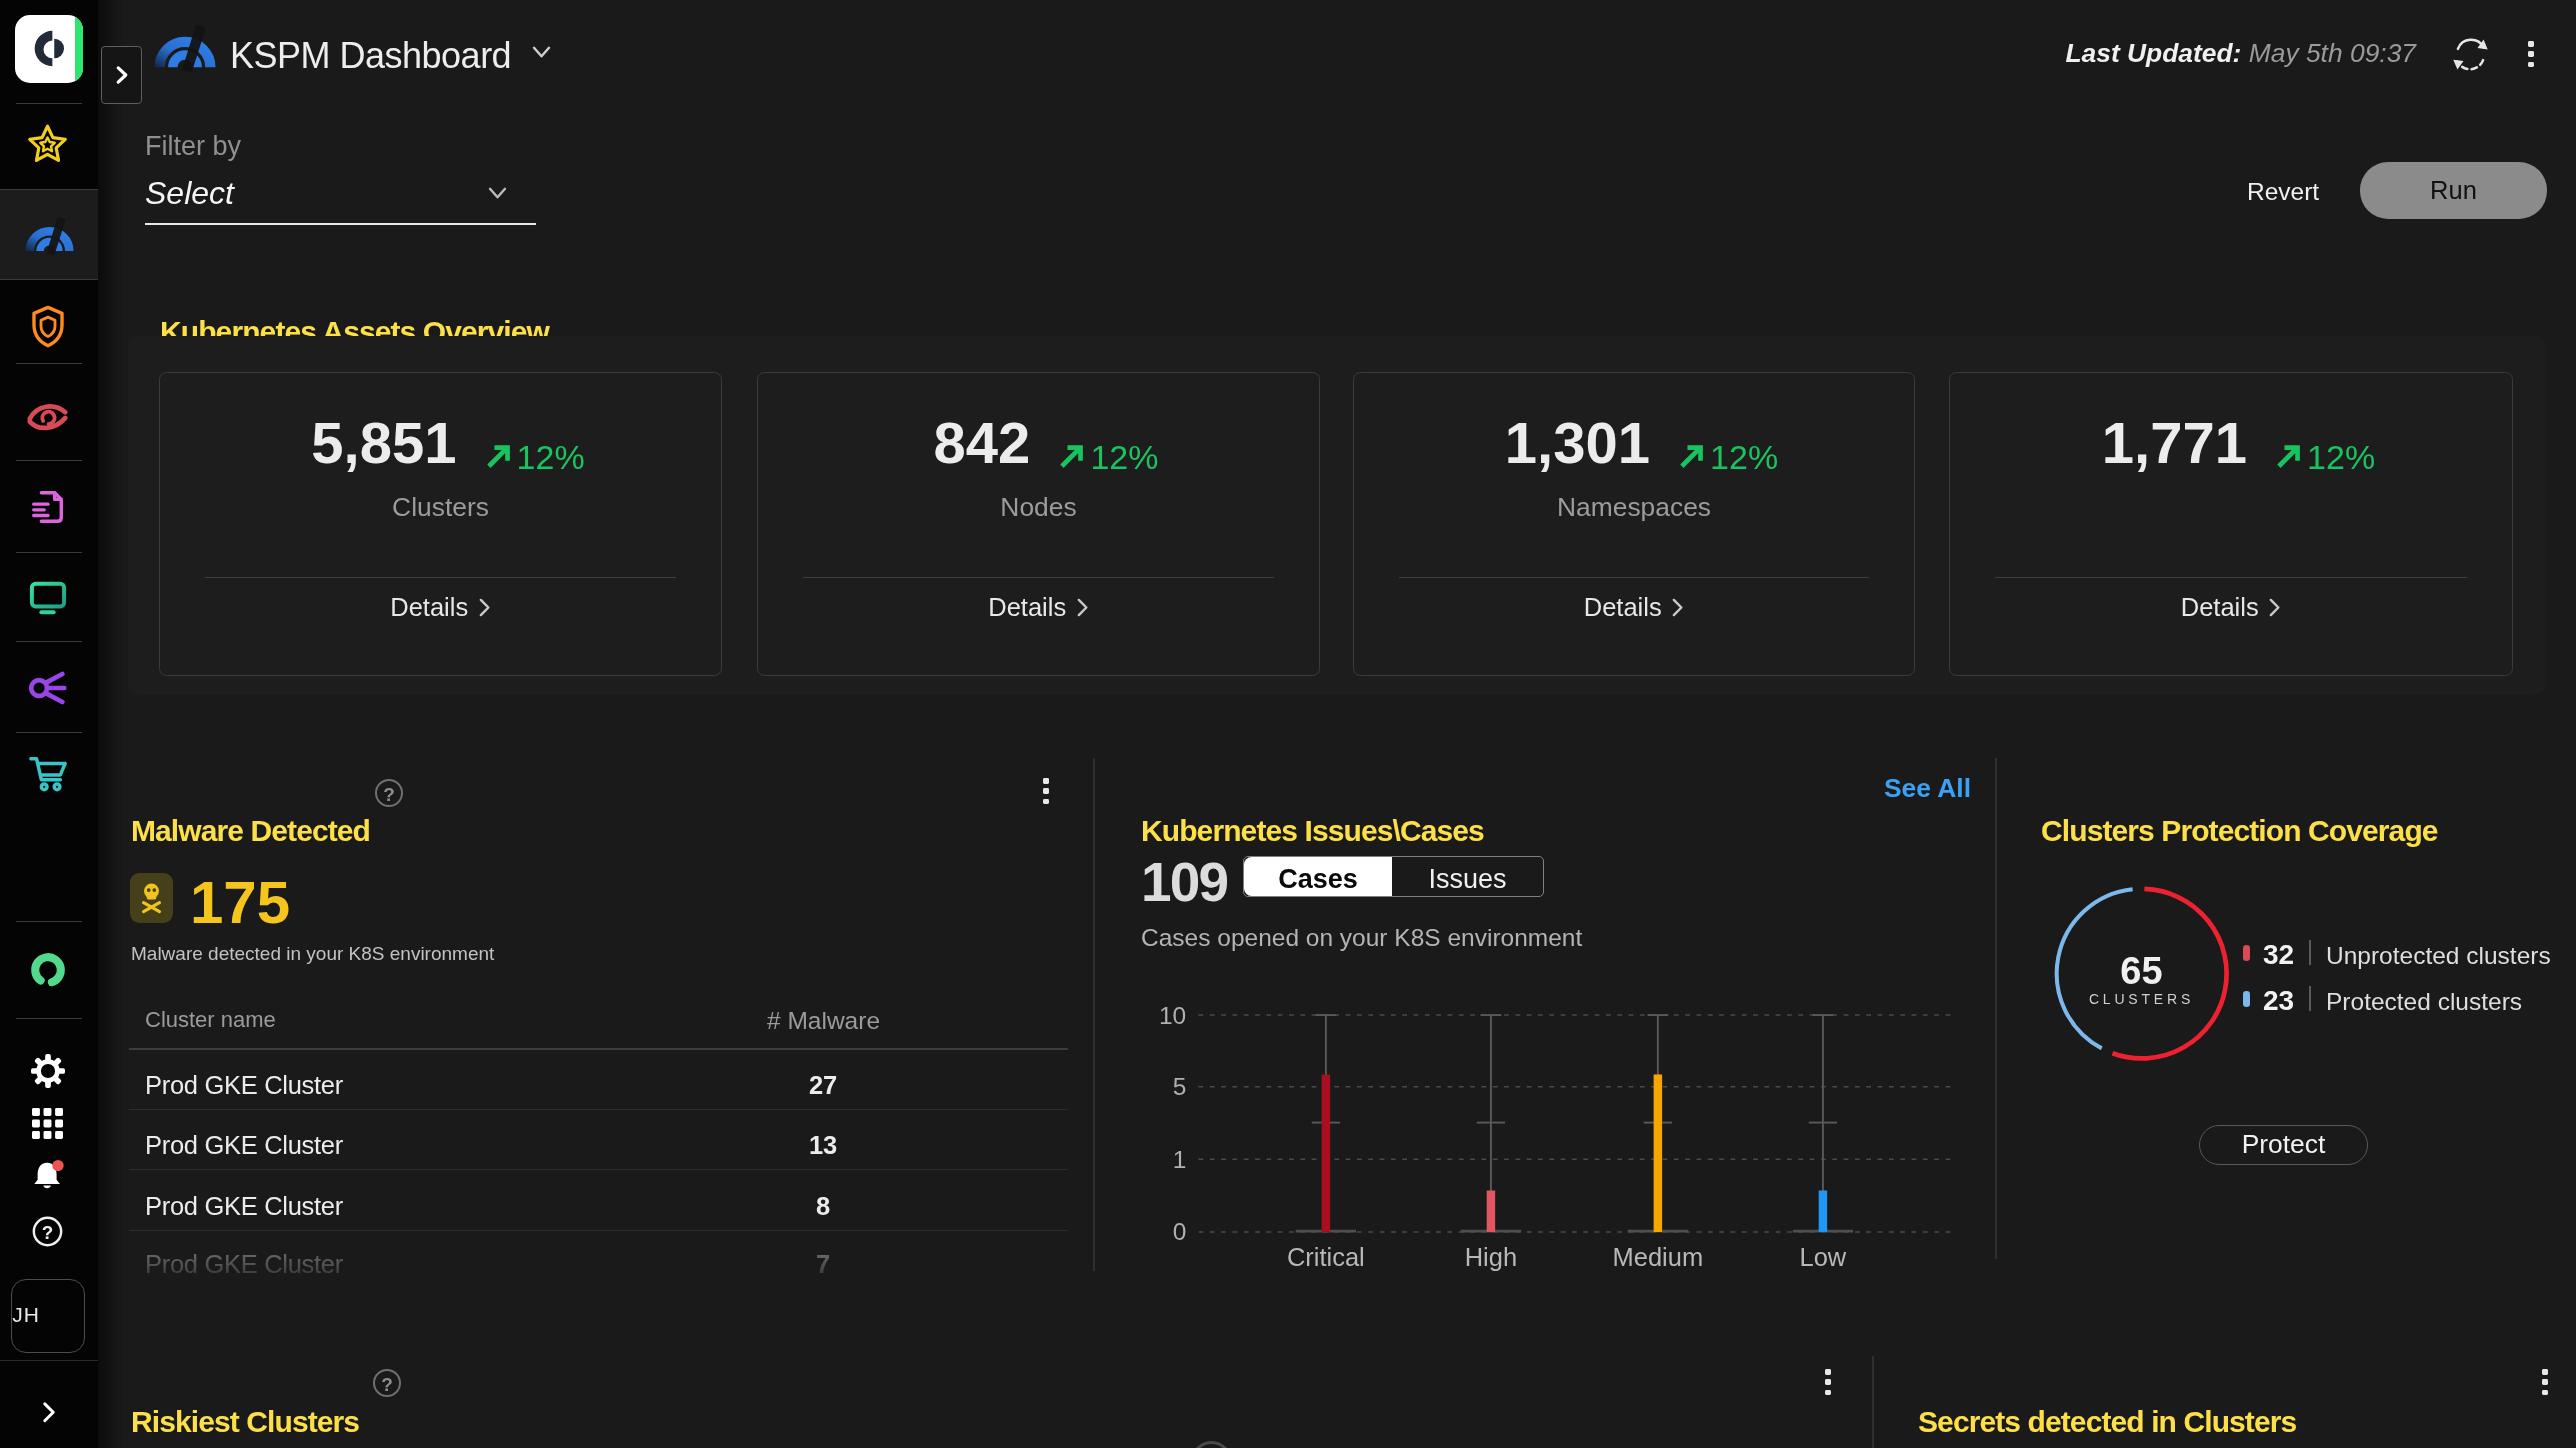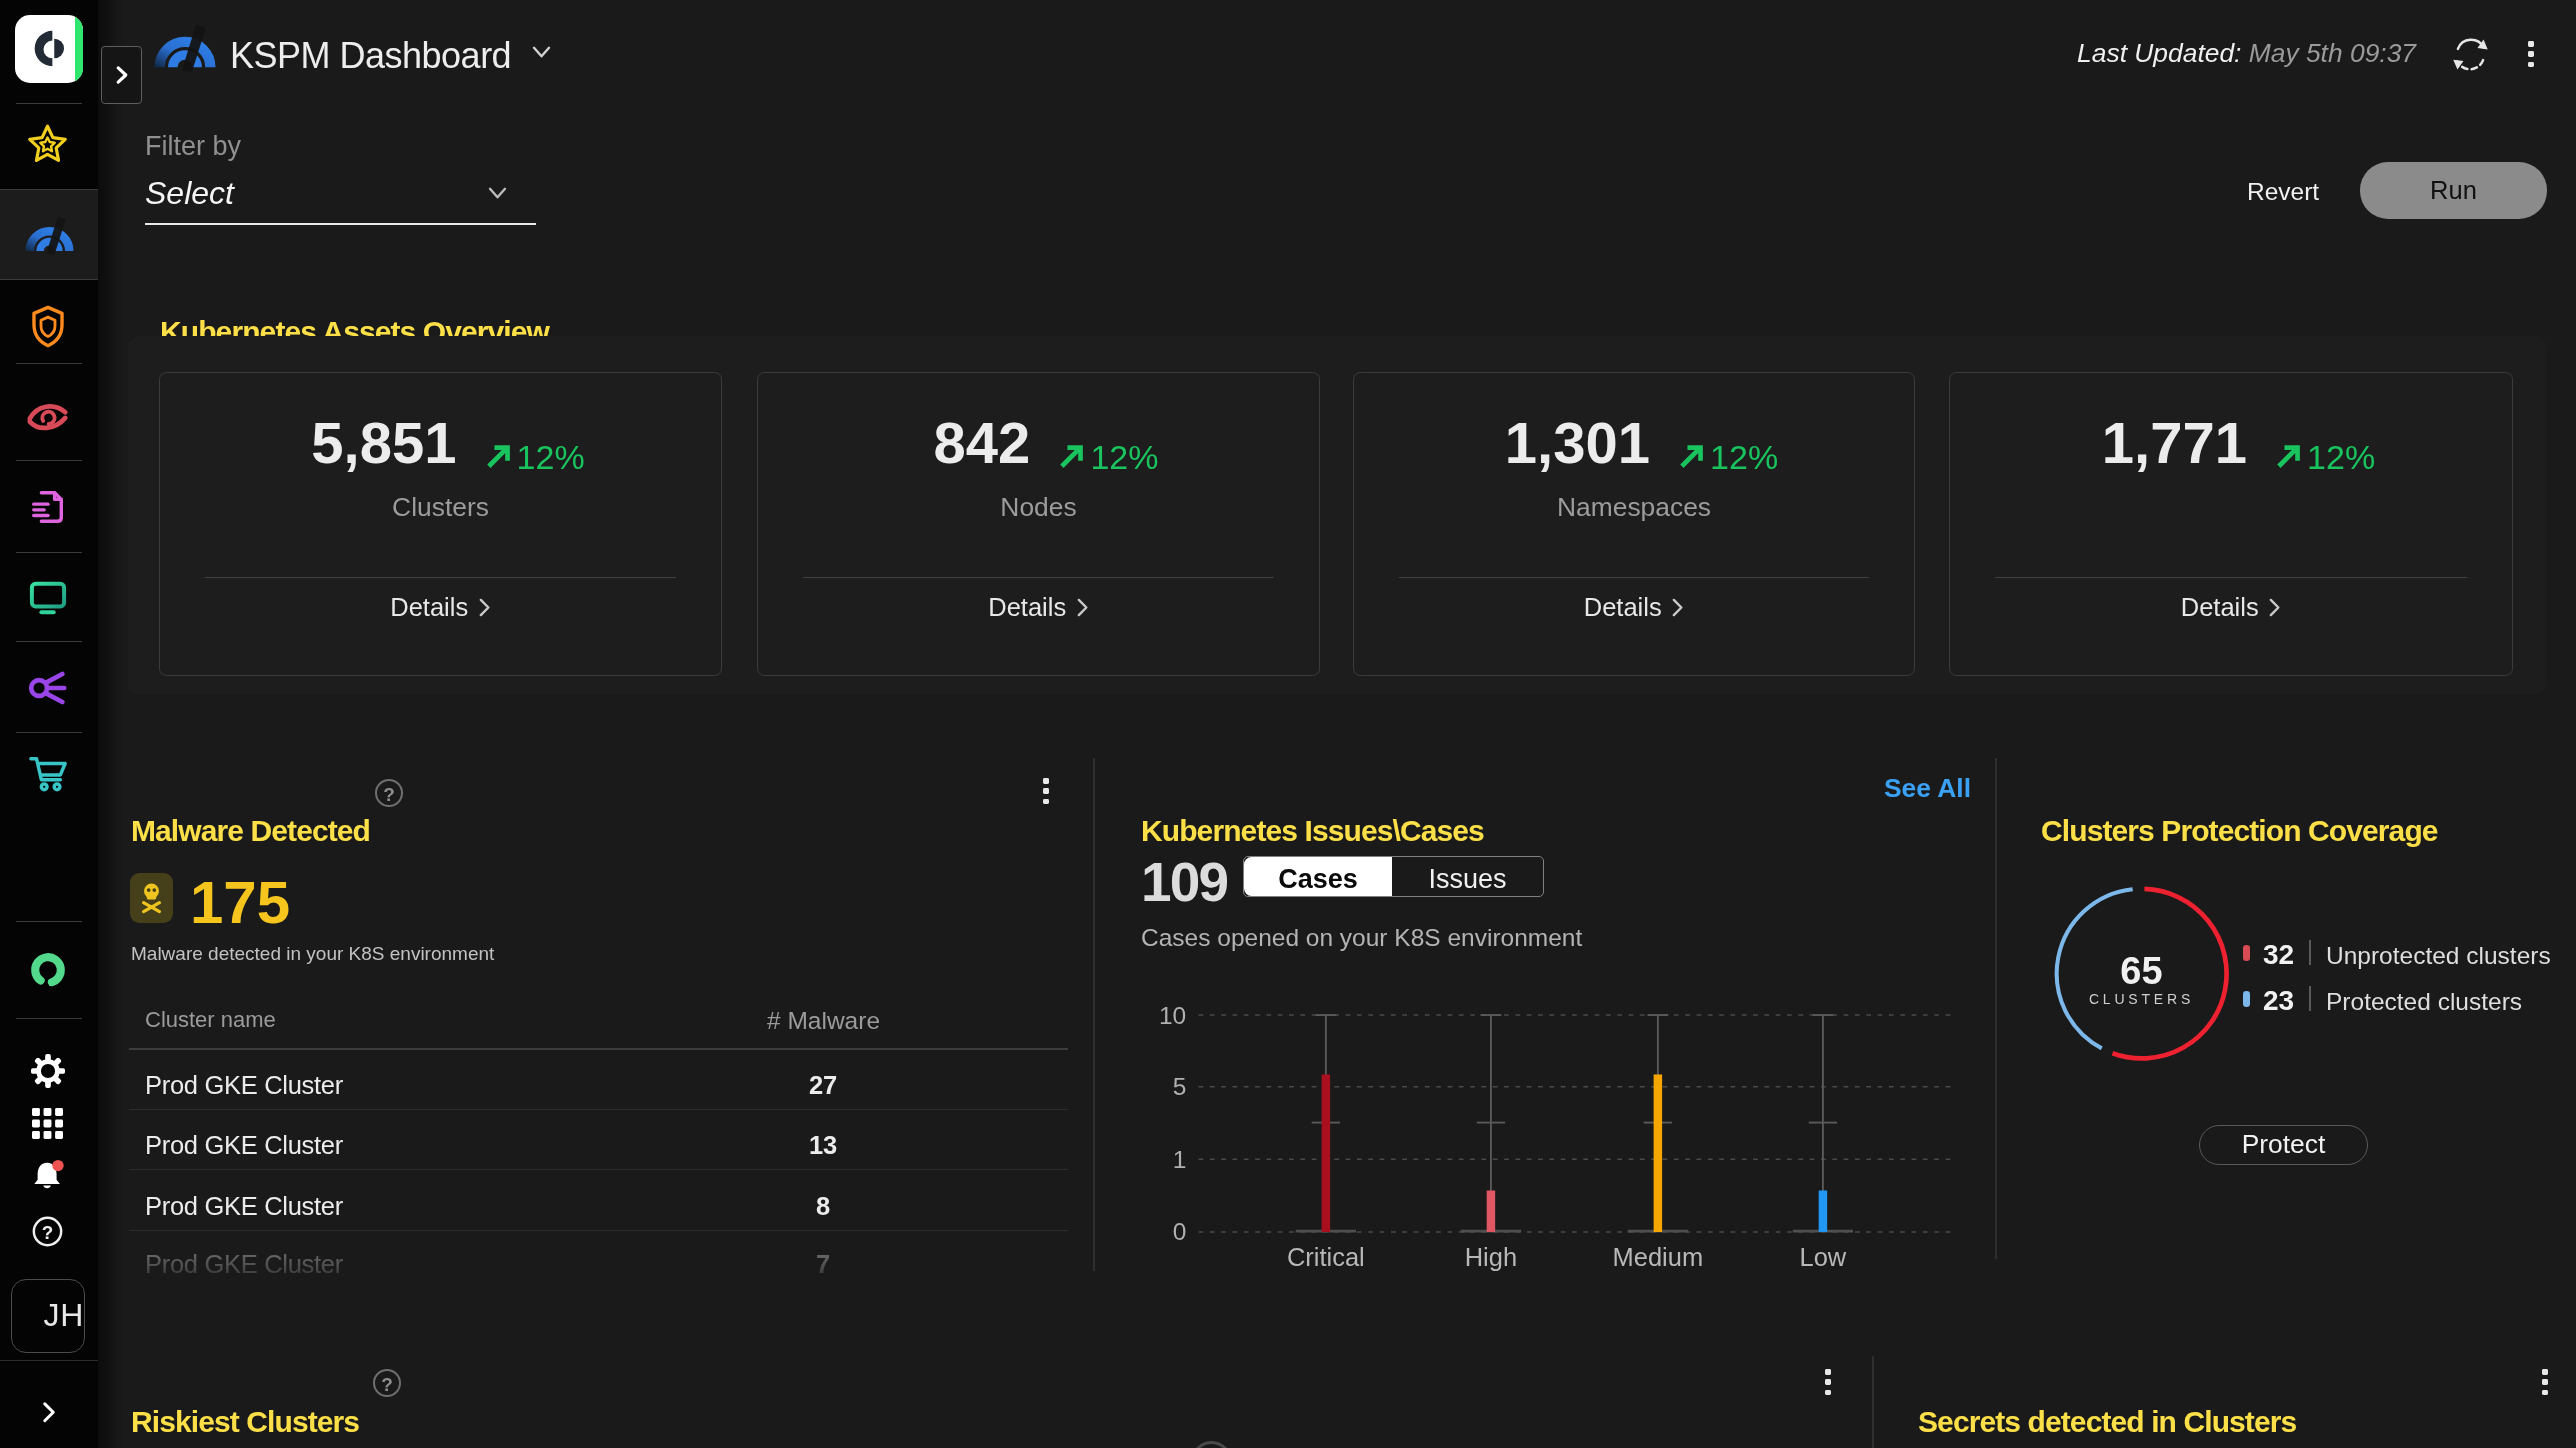--- a/index.html
+++ b/index.html
@@ -41,21 +41,21 @@
   <path d="M 6,47 A 27,27 0 0 1 60,47" fill="none" stroke="url(#gjb)" stroke-width="11"></path>
   <path d="M 20,47 A 13,13 0 0 1 46,47" fill="none" stroke="#2e7ce4" stroke-width="10"></path>
   <polygon points="29.7,50.4 40.3,52 55.3,4.6 44.7,1.4" fill="#131313" fill-opacity="0.94"></polygon>
 </svg>
 
 <div class="abs" style="left:230px;top:35px;font-size:36px;font-weight:400;color:#ededed;letter-spacing:-0.5px;">KSPM Dashboard</div>
 <svg class="abs" style="left:531px;top:45px;" width="21" height="15" viewBox="0 0 22 16">
     <polyline points="3,3 11,12 19,3" fill="none" stroke="#cfcfcf" stroke-width="2.6" stroke-linecap="round" stroke-linejoin="round"></polyline>
   </svg>
 
-<div class="abs" style="right:160px;top:38px;font-size:26.4px;font-style:italic;white-space:nowrap;"><span style="color:#f0f0f0;font-weight:400;">Last Updated:</span> <span style="color:#9a9a9a;">May 5th 09:37</span></div>
+<div class="abs" style="right:160px;top:38px;font-size:26.4px;font-style:italic;white-space:nowrap;"><span style="color:#f0f0f0;font-weight:700;">Last Updated:</span> <span style="color:#9a9a9a;">May 5th 09:37</span></div>
 
 <svg class="abs" style="left:2450px;top:34px;" width="41" height="41" viewBox="0 0 44 44">
   <path d="M 8.5,16 A 15,15 0 0 1 36,14.5" fill="none" stroke="#e6e6e6" stroke-width="2.7" stroke-linecap="round"></path>
   <polygon points="36,6 40.5,16.5 29.5,15" fill="#e6e6e6"></polygon>
   <path d="M 35.5,28 A 15,15 0 0 1 8,29.5" fill="none" stroke="#e6e6e6" stroke-width="2.7" stroke-linecap="round" stroke-dasharray="6 4.5"></path>
   <polygon points="8,38 3.5,27.5 14.5,29" fill="#e6e6e6"></polygon>
 </svg>
 
 <div class="abs kebab" style="left:2528px;top:41px;">
     <span></span>
@@ -419,21 +419,21 @@
     <path d="M18,5 C 11,5 8,11 8,17 V 23 L 4.5,27.5 H 31.5 L 28,23 V 17 C 28,11 25,5 18,5 Z" fill="#fff"></path>
     <path d="M 14,29 A 4.2,4.2 0 0 0 22,29 Z" fill="#fff"></path>
     <circle cx="29.5" cy="8" r="6" fill="#ef5350"></circle>
   </svg>
 
   <svg class="abs" style="left:31px;top:1215px;" width="33" height="33" viewBox="0 0 35 35">
     <circle cx="17.5" cy="17.5" r="14.5" fill="none" stroke="#efefef" stroke-width="2.6"></circle>
     <text x="17.5" y="25" text-anchor="middle" font-family="Liberation Sans,sans-serif" font-size="20" font-weight="bold" fill="#efefef">?</text>
   </svg>
 
-  <div class="abs" style="left:11.3px;top:1279px;width:74px;height:74px;border:1.9px solid #4c4c4c;border-radius:15px;box-sizing:border-box;color:#e8e8e8;font-size:32px;text-align:right;line-height:70px;letter-spacing:0.9px;padding-left:15px;">JH</div>
+  <div class="abs" style="left:11.3px;top:1279px;width:74px;height:74px;border:1.9px solid #4c4c4c;border-radius:15px;box-sizing:border-box;color:#e8e8e8;font-size:21px;text-align:left;line-height:70px;letter-spacing:0.9px;">JH</div>
 
   <div class="abs" style="left:0;top:1360px;width:98px;height:0.9px;background:#2c2c2c;"></div>
 
   <svg class="abs" style="left:40px;top:1401px;" width="19" height="22.6" viewBox="0 0 20 24">
       <polyline points="5,3 14,12 5,21" fill="none" stroke="#fff" stroke-width="3.2" stroke-linecap="round" stroke-linejoin="round"></polyline>
     </svg>
 </div>
 
 
 </body></html>

